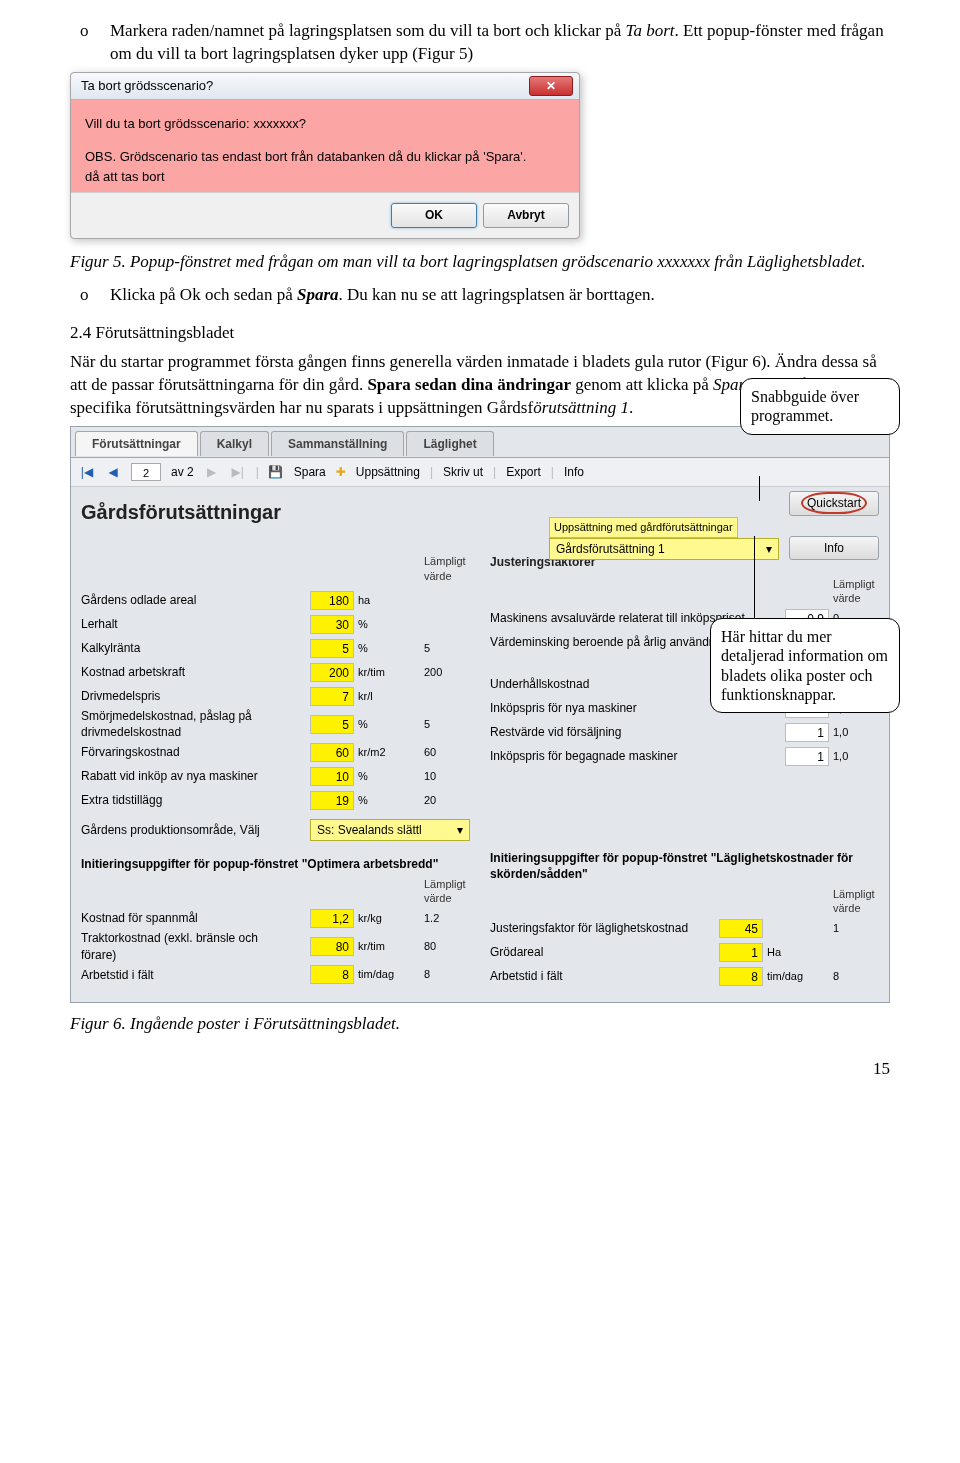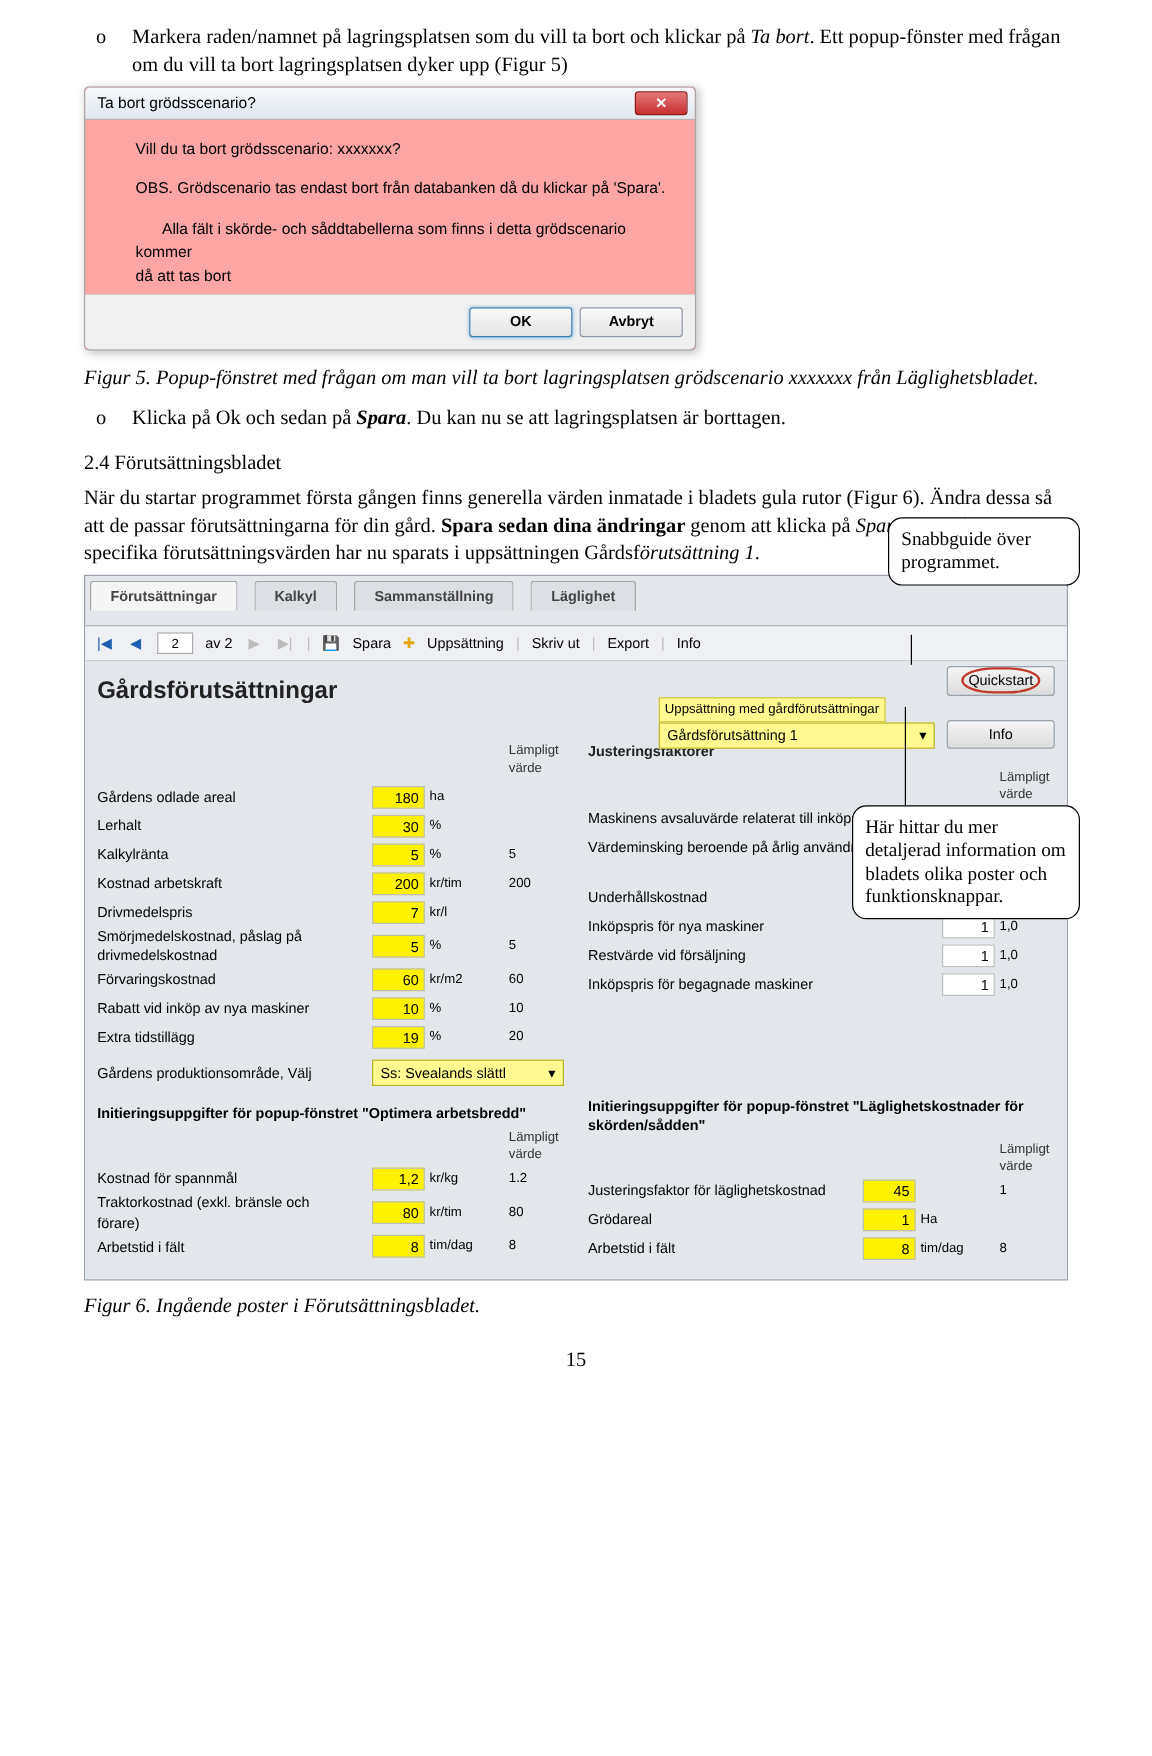--- a/index.html
+++ b/index.html
@@ -40,21 +40,21 @@
     padding: 3px 6px 3px 10px;
     border-radius: 4px 4px 0 0;
   }
   .dlg-close {
     width: 44px; height: 20px;
     background: linear-gradient(#e77878, #c83030);
     border: 1px solid #8a1c1c; border-radius: 3px;
     display: flex; align-items: center; justify-content: center;
     color: #fff; font-weight: bold; font-size: 12px;
   }
-  .dlg-body { padding: 14px 14px 6px 14px; line-height: 1.5; margin-left: 28px; }
+  .dlg-body { padding: 14px 14px 6px 14px; line-height: 1.5; }
   .dlg-footer {
     background: #f0f0f0; border-top: 1px solid #d0d0d0;
     padding: 10px; display: flex; justify-content: flex-end; gap: 6px;
     border-radius: 0 0 4px 4px;
     font-weight: bold;
   }
   .dlg-btn {
     min-width: 86px; padding: 3px 10px;
     background: linear-gradient(#fbfbfb, #e3e3e3);
     border: 1px solid #8f9aa9; border-radius: 3px;
@@ -66,21 +66,21 @@
   .app-wrap { position: relative; width: 820px; margin-top: 6px; }
   .app {
     width: 820px;
     font-family: Tahoma, "Segoe UI", sans-serif;
     font-size: 12px;
     color: #000;
     border: 1px solid #9aa2ad;
     background: #e3e6ea;
   }
   .tabs {
-    display: flex; padding: 4px 4px 12px 4px; gap: 14px;
+    display: flex; padding: 4px 4px 1px 4px; gap: 2px;
     border-bottom: 1px solid #a6a6a6;
   }
   .tab {
     padding: 4px 16px;
     background: #dcdfe3;
     border: 1px solid #a6a6a6;
     border-bottom: none;
     border-radius: 3px 3px 0 0;
     font-weight: bold;
     color: #444;
@@ -142,21 +142,21 @@
     line-height: 1.2; z-index: 5;
   }
   .callout.c1 { top: -48px; right: -10px; width: 160px; }
   .callout.c2 { top: 192px; right: -10px; width: 190px; }
   .callout-line {
     position: absolute; background: #000; height: 1.5px; z-index: 4;
   }
 
   .sect-title { font-weight: bold; font-size: 12px; margin-top: 14px; margin-bottom: 4px; }
 
-  .page-num { text-align: center; margin-top: 22px; font-size: 17px; }
+  .page-num { text-align: right; margin-top: 22px; font-size: 17px; }
 </style>
 </head>
 <body>
 
 <div class="bullet-row">
   <div class="bullet-o">o</div>
   <div class="bullet-text">
     <span>Markera raden/namnet på lagringsplatsen som du vill ta bort och klickar på </span><span class="italic">Ta bort</span><span>. Ett popup-fönster med frågan om du vill ta bort lagringsplatsen dyker upp (Figur 5)</span>
   </div>
 </div>
@@ -164,21 +164,20 @@
 <div class="dialog">
   <div class="dlg-titlebar">
     <span>Ta bort grödsscenario?</span>
     <div class="dlg-close">
         <span>✕</span>
       </div>
   </div>
   <div class="dlg-body">
     <div style="margin-bottom:14px;">Vill du ta bort  grödsscenario: xxxxxxx?</div>
     <div>OBS. Grödscenario tas endast bort från databanken då du klickar på 'Spara'.</div>
-    <div style="margin-top:14px; text-indent:22px;">Alla fält i skörde- och såddtabellerna som finns i detta  grödscenario kommer</div>
     <div>då att tas bort</div>
   </div>
   <div class="dlg-footer">
     <div class="dlg-btn primary">OK</div>
     <div class="dlg-btn">Avbryt</div>
   </div>
 </div>
 
 <div class="fig-caption">Figur 5. Popup-fönstret med frågan om man vill ta bort lagringsplatsen grödscenario xxxxxxx från Läglighetsbladet.</div>
 

